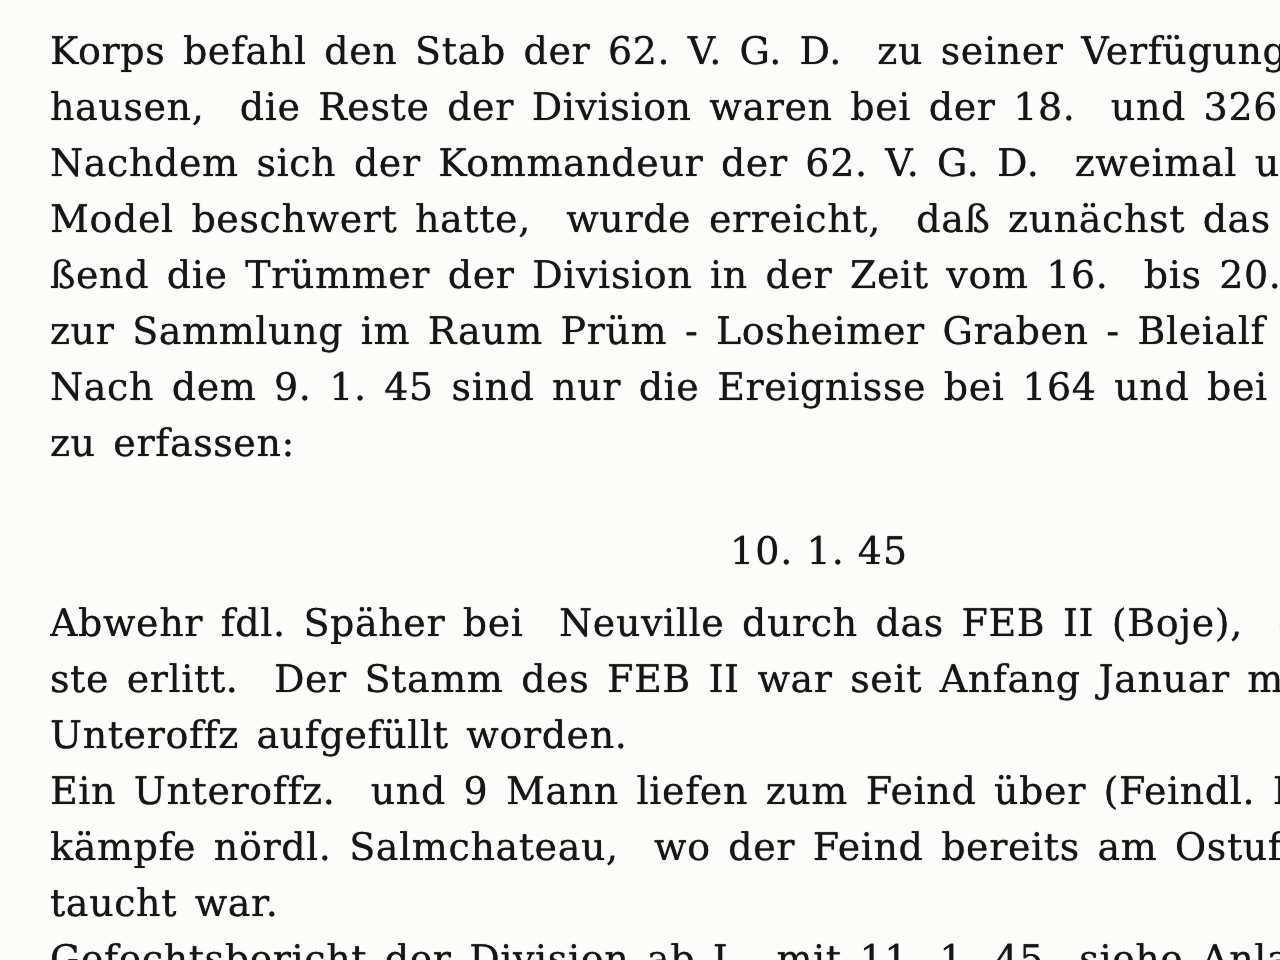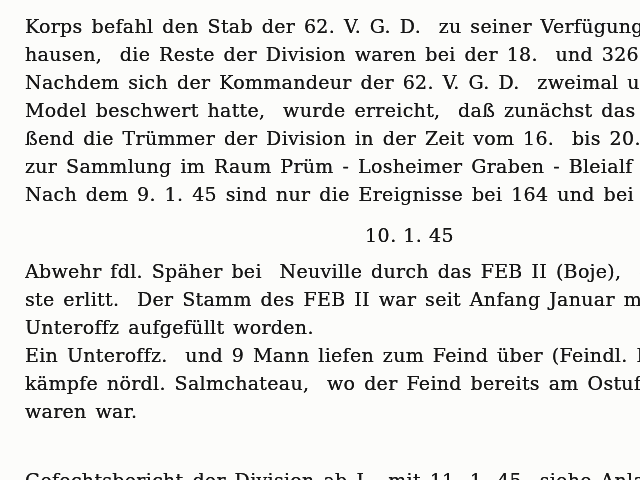--- a/index.html
+++ b/index.html
@@ -24,21 +24,21 @@
   .line {
     white-space: pre;          
     overflow: hidden;
     height: 28px;
     letter-spacing: 0.3px;
     word-spacing: 2.5px;
     text-shadow: 0 0 0.45px #222; 
   }
   .para1 { margin: 0; }
   .date-heading {
-    margin: 13px 0 8px 340px;   
+    margin: 26px 0 8px 340px;   
     height: 28px;
     white-space: pre;
     letter-spacing: 0.5px;
     text-shadow: 0 0 0.45px #222;
   }
   .para2 { margin: 0; }
   
   .clipped-line {
     position: absolute;
     top: 466px;
@@ -58,28 +58,29 @@
 <div class="page">
 
   <div class="para1">
     <div class="line">Korps befahl den Stab der 62. V. G. D.  zu seiner Verfügung in di</div>
     <div class="line">hausen,  die Reste der Division waren bei der 18.  und 326. V. G.</div>
     <div class="line">Nachdem sich der Kommandeur der 62. V. G. D.  zweimal unmit</div>
     <div class="line">Model beschwert hatte,  wurde erreicht,  daß zunächst das Pi. Bau</div>
     <div class="line">ßend die Trümmer der Division in der Zeit vom 16.  bis 20. 1. 4</div>
     <div class="line">zur Sammlung im Raum Prüm - Losheimer Graben - Bleialf entl</div>
     <div class="line">Nach dem 9. 1. 45 sind nur die Ereignisse bei 164 und bei dessen</div>
+    <div class="line">zu erfassen:</div>
   </div>
 
   <div class="date-heading">10. 1. 45</div>
 
   <div class="para2">
     <div class="line">Abwehr fdl. Späher bei  Neuville durch das FEB II (Boje),  das da</div>
     <div class="line">ste erlitt.  Der Stamm des FEB II war seit Anfang Januar mit Ver</div>
     <div class="line">Unteroffz aufgefüllt worden.</div>
     <div class="line">Ein Unteroffz.  und 9 Mann liefen zum Feind über (Feindl. Propa</div>
     <div class="line">kämpfe nördl. Salmchateau,  wo der Feind bereits am Ostufer de</div>
-    <div class="line">waren war.</div>
+    <div class="line">taucht war.</div>
   </div>
 
   <div class="clipped-line">Gefechtsbericht der Division ab I.  mit 11. 1. 45  siehe Anlage</div>
 
 </div>
 
 </body></html>

